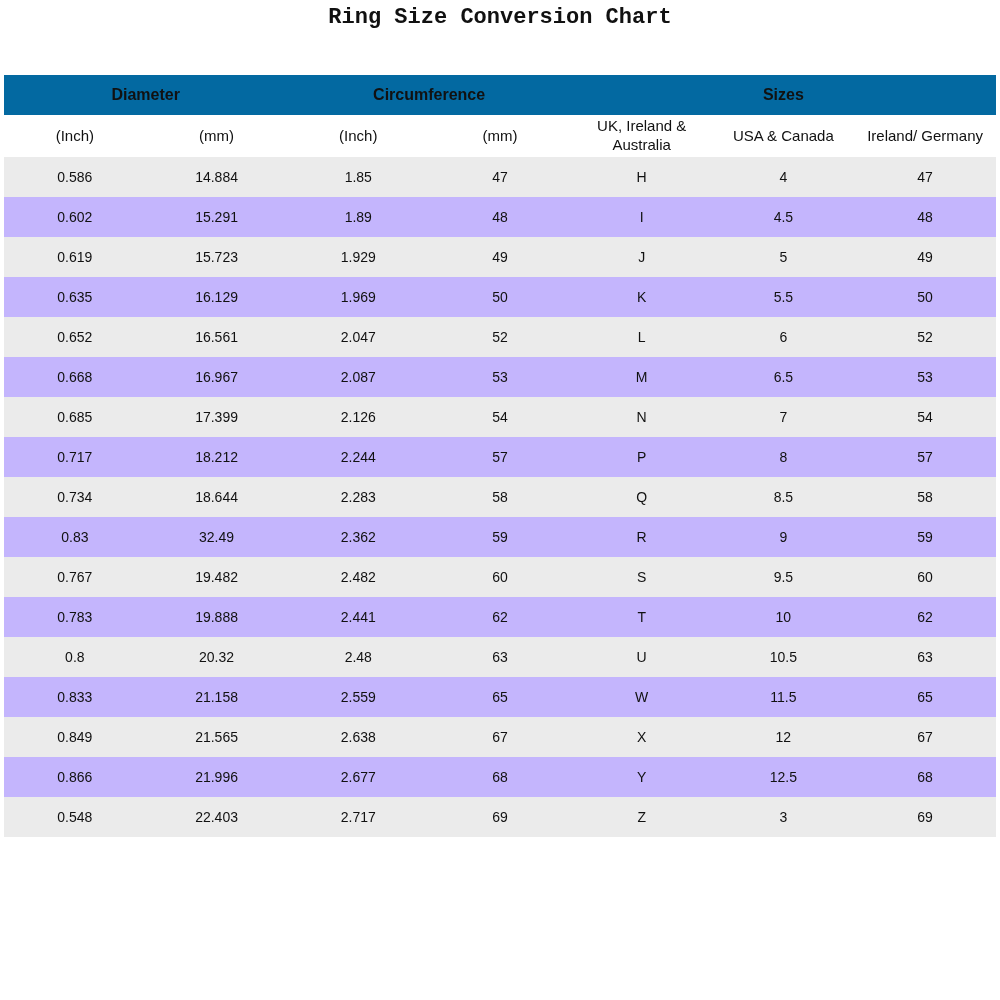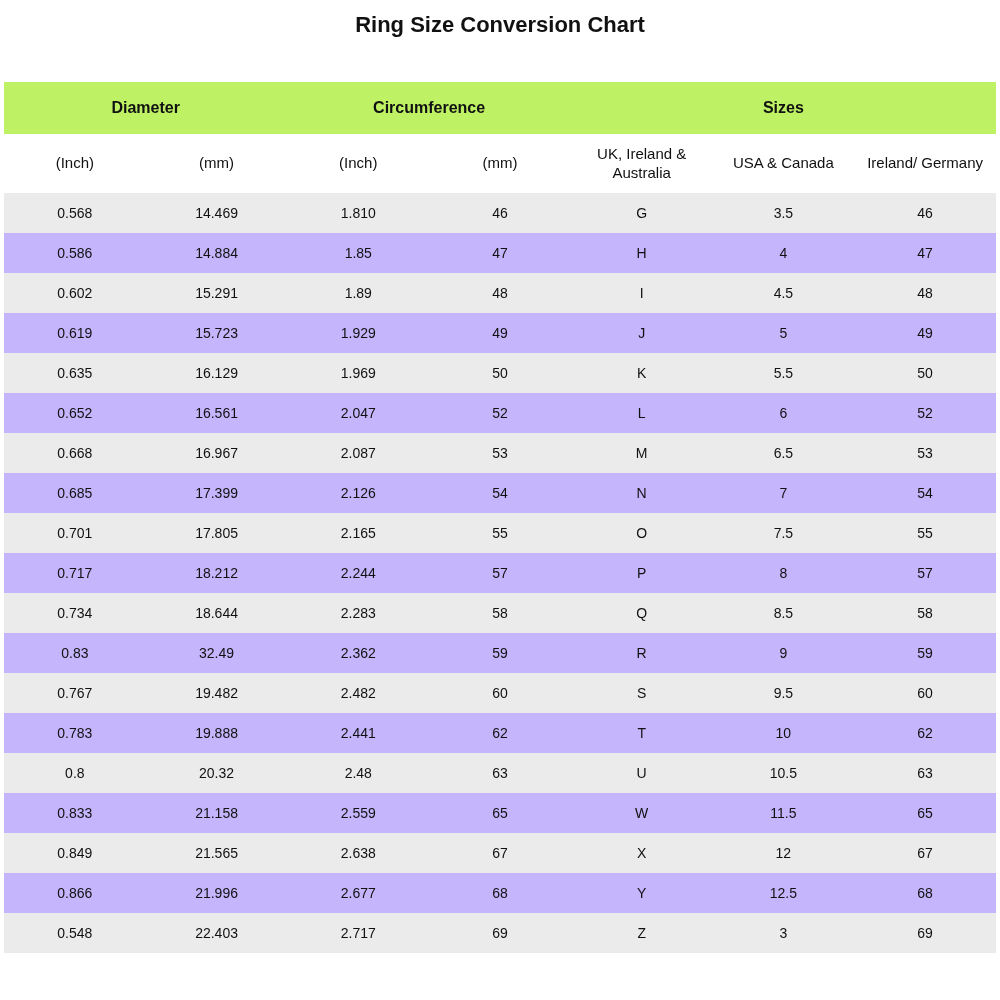--- a/index.html
+++ b/index.html
@@ -11,50 +11,51 @@
     font-family: "Liberation Sans", sans-serif;
     color: #111111;
     -webkit-font-smoothing: antialiased;
   }
   .page {
     width: 1000px;
     height: 1000px;
     overflow: hidden;
   }
   h1.title {
-    margin: 11px 0 0 0;
+    margin: 4px 0 0 0;
     font-size: 22px;
     line-height: 27px;
     font-weight: bold;
     text-align: center;
     color: #111111;
+    font-family: Liberation Mono, monospace;
   }
   table.ring-table {
     margin: 44px auto 0 auto;
     width: 992px;
     border-collapse: collapse;
     table-layout: fixed;
   }
   col { width: 14.2857%; }
   th, td {
     text-align: center;
     vertical-align: middle;
     padding: 0 4px;
     overflow: hidden;
   }
   thead tr.group-row {
-    height: 52px;
-    background: #bef264;
+    height: 40px;
+    background: #0369a1;
   }
   thead tr.group-row th {
     font-size: 16px;
     font-weight: bold;
   }
   thead tr.sub-row {
-    height: 59px;
+    height: 42px;
     background: #ffffff;
   }
   thead tr.sub-row th {
     font-size: 15px;
     font-weight: normal;
     line-height: 1.25;
   }
   tbody tr {
     height: 40px;
     background: #c4b5fd;
@@ -94,29 +95,20 @@
           <th>(mm)</th>
           <th>(Inch)</th>
           <th>(mm)</th>
           <th>UK, Ireland &amp; Australia</th>
           <th>USA &amp; Canada</th>
           <th>Ireland/ Germany</th>
         </tr>
     </thead>
     <tbody>
         <tr>
-          <td>0.568</td>
-          <td>14.469</td>
-          <td>1.810</td>
-          <td>46</td>
-          <td>G</td>
-          <td>3.5</td>
-          <td>46</td>
-        </tr>
-        <tr>
           <td>0.586</td>
           <td>14.884</td>
           <td>1.85</td>
           <td>47</td>
           <td>H</td>
           <td>4</td>
           <td>47</td>
         </tr>
         <tr>
           <td>0.602</td>
@@ -166,29 +158,20 @@
         <tr>
           <td>0.685</td>
           <td>17.399</td>
           <td>2.126</td>
           <td>54</td>
           <td>N</td>
           <td>7</td>
           <td>54</td>
         </tr>
         <tr>
-          <td>0.701</td>
-          <td>17.805</td>
-          <td>2.165</td>
-          <td>55</td>
-          <td>O</td>
-          <td>7.5</td>
-          <td>55</td>
-        </tr>
-        <tr>
           <td>0.717</td>
           <td>18.212</td>
           <td>2.244</td>
           <td>57</td>
           <td>P</td>
           <td>8</td>
           <td>57</td>
         </tr>
         <tr>
           <td>0.734</td>

